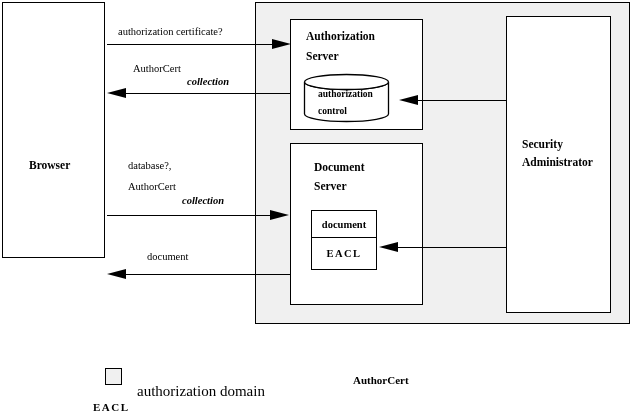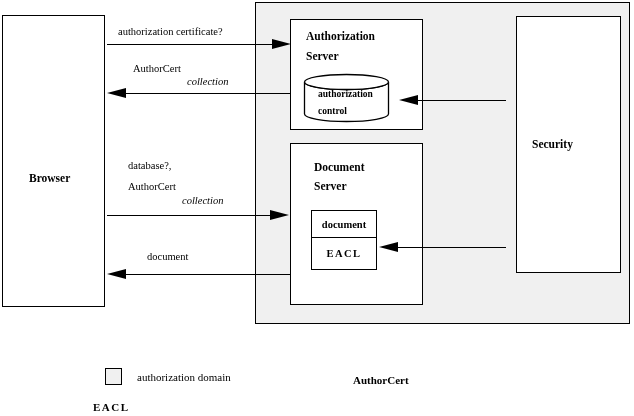--- a/index.html
+++ b/index.html
@@ -5,39 +5,39 @@
   html,body{margin:0;padding:0;background:#ffffff;}
   .canvas{
     position:relative;width:634px;height:416px;background:#ffffff;
     font-family:"Liberation Serif","DejaVu Serif",serif;color:#000;overflow:hidden;
   }
   .abs{position:absolute;}
   .box{position:absolute;background:#ffffff;border:1.4px solid #000;box-sizing:border-box;}
   .region{position:absolute;border:1.7px solid #000;box-sizing:border-box;}
   .title{font-weight:bold;font-size:11.5px;line-height:20px;white-space:nowrap;}
   .label{font-size:10.5px;white-space:nowrap;}
-  .italic{font-style:italic;}
+  .italic{font-style:italic;font-weight:bold;}
   .hline{position:absolute;height:0;border-top:1.5px solid #000;}
   .tri-right{position:absolute;width:0;height:0;border-top:5.5px solid transparent;border-bottom:5.5px solid transparent;border-left:19px solid #000;}
   .tri-left{position:absolute;width:0;height:0;border-top:5.5px solid transparent;border-bottom:5.5px solid transparent;border-right:19px solid #000;}
   .cyl-text{position:absolute;font-weight:bold;font-size:9.5px;white-space:nowrap;}
   .inner-box{position:absolute;background:#ffffff;border:1.2px solid #000;box-sizing:border-box;}
   .inner-cell{display:flex;align-items:center;justify-content:center;font-weight:bold;font-size:10.5px;box-sizing:border-box;}
   .legend-key{position:absolute;font-weight:bold;font-size:11px;white-space:nowrap;}
-  .legend-label{position:absolute;font-size:11px;white-space:nowrap;}
+  .legend-label{position:absolute;font-size:15px;white-space:nowrap;margin-top:12px;}
   .swatch{position:absolute;border:1.2px solid #000;box-sizing:border-box;}
 </style>
 </head>
 <body>
 
 <div class="canvas">
 
   <div class="region" style="left: 255px; top: 2px; width: 375px; height: 322px; background: rgb(240, 240, 240);"></div>
 
-  <div class="box" style="left:2px;top:15px;width:103px;height:292px;border-width:1.5px;">
+  <div class="box" style="left:2px;top:2px;width:103px;height:256px;border-width:1.5px;">
     <div class="title" style="position:absolute;left:26px;top:152px;">Browser</div>
   </div>
 
   <div class="box" style="left:290px;top:19px;width:133px;height:111px;">
     <div class="title" style="position:absolute;left:15px;top:6px;">
       <div>Authorization</div>
       <div>Server</div>
     </div>
   </div>
 
@@ -53,23 +53,24 @@
       <div>Document</div>
       <div>Server</div>
     </div>
   </div>
 
   <div class="inner-box" style="left:311px;top:210px;width:66px;height:60px;">
     <div class="inner-cell" style="width:100%;height:27px;border-bottom:1.2px solid #000;">document</div>
     <div class="inner-cell" style="width:100%;height:31px;letter-spacing:1.5px;">EACL</div>
   </div>
 
-  <div class="box" style="left:506px;top:16px;width:105px;height:257px;margin-left:10px;">
+  <div class="box" style="left:506px;top:16px;width:105px;height:297px;">
     <div class="title" style="position:absolute;left:15px;top:118px;line-height:18px;">
       <div>Security</div>
+      <div>Administrator</div>
     </div>
   </div>
 
   <div class="hline" style="left:107px;top:44px;width:166px;"></div>
   <div class="tri-right" style="left:272px;top:39px;"></div>
   <div class="label abs" style="left:118px;top:26px;text-align:center;">authorization certificate?</div>
 
   <div class="hline" style="left:125px;top:93px;width:165px;"></div>
   <div class="tri-left" style="left:107px;top:88px;"></div>
   <div class="label abs" style="left:133px;top:63px;">AuthorCert</div>

